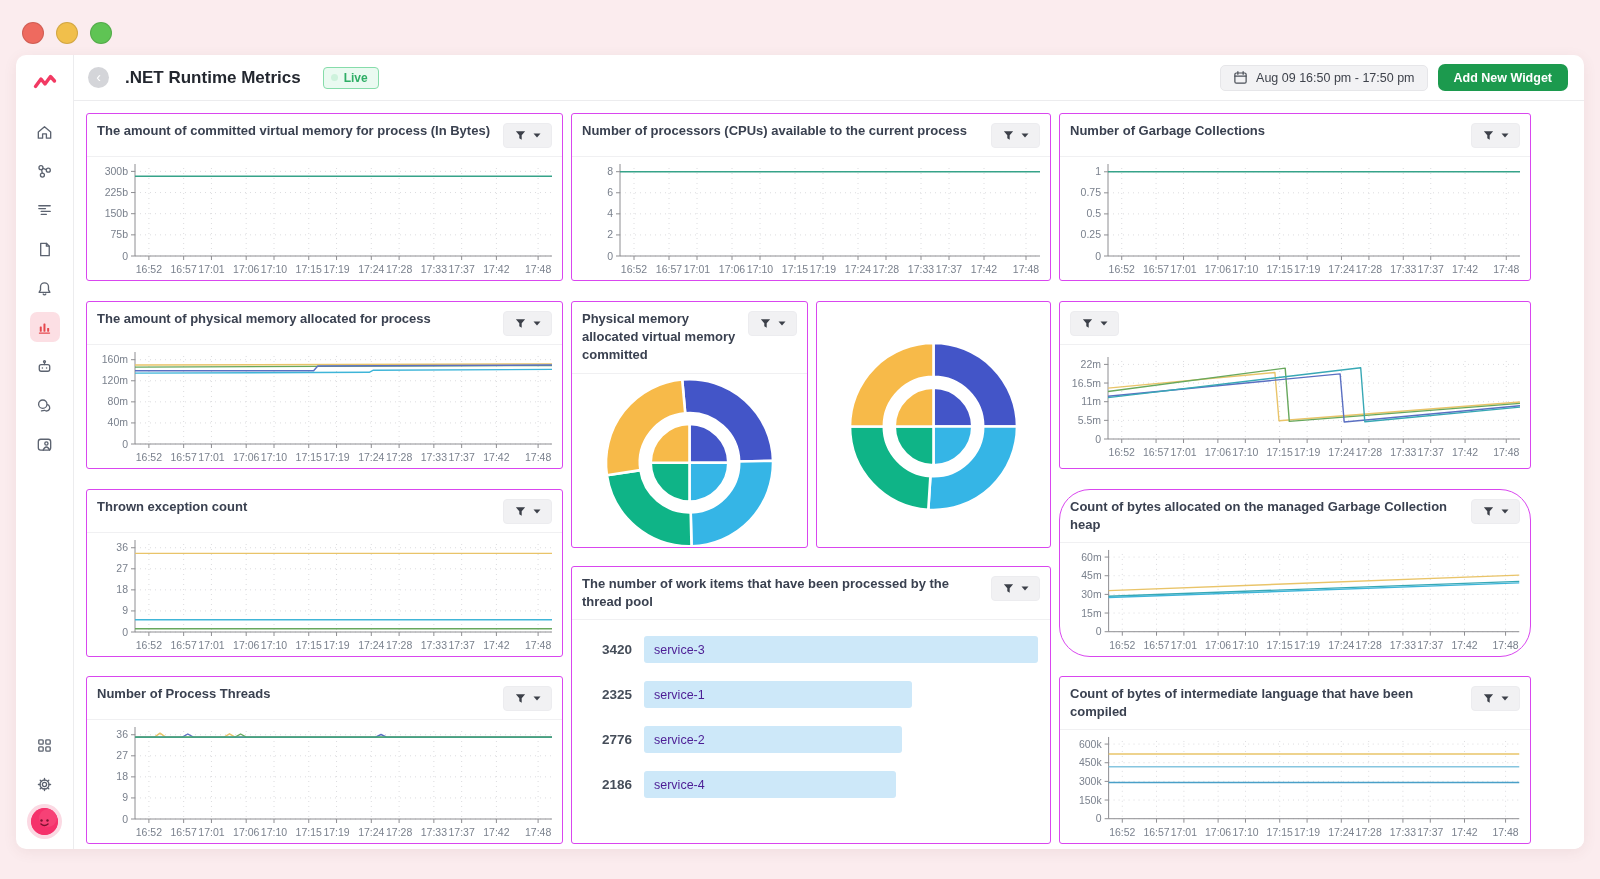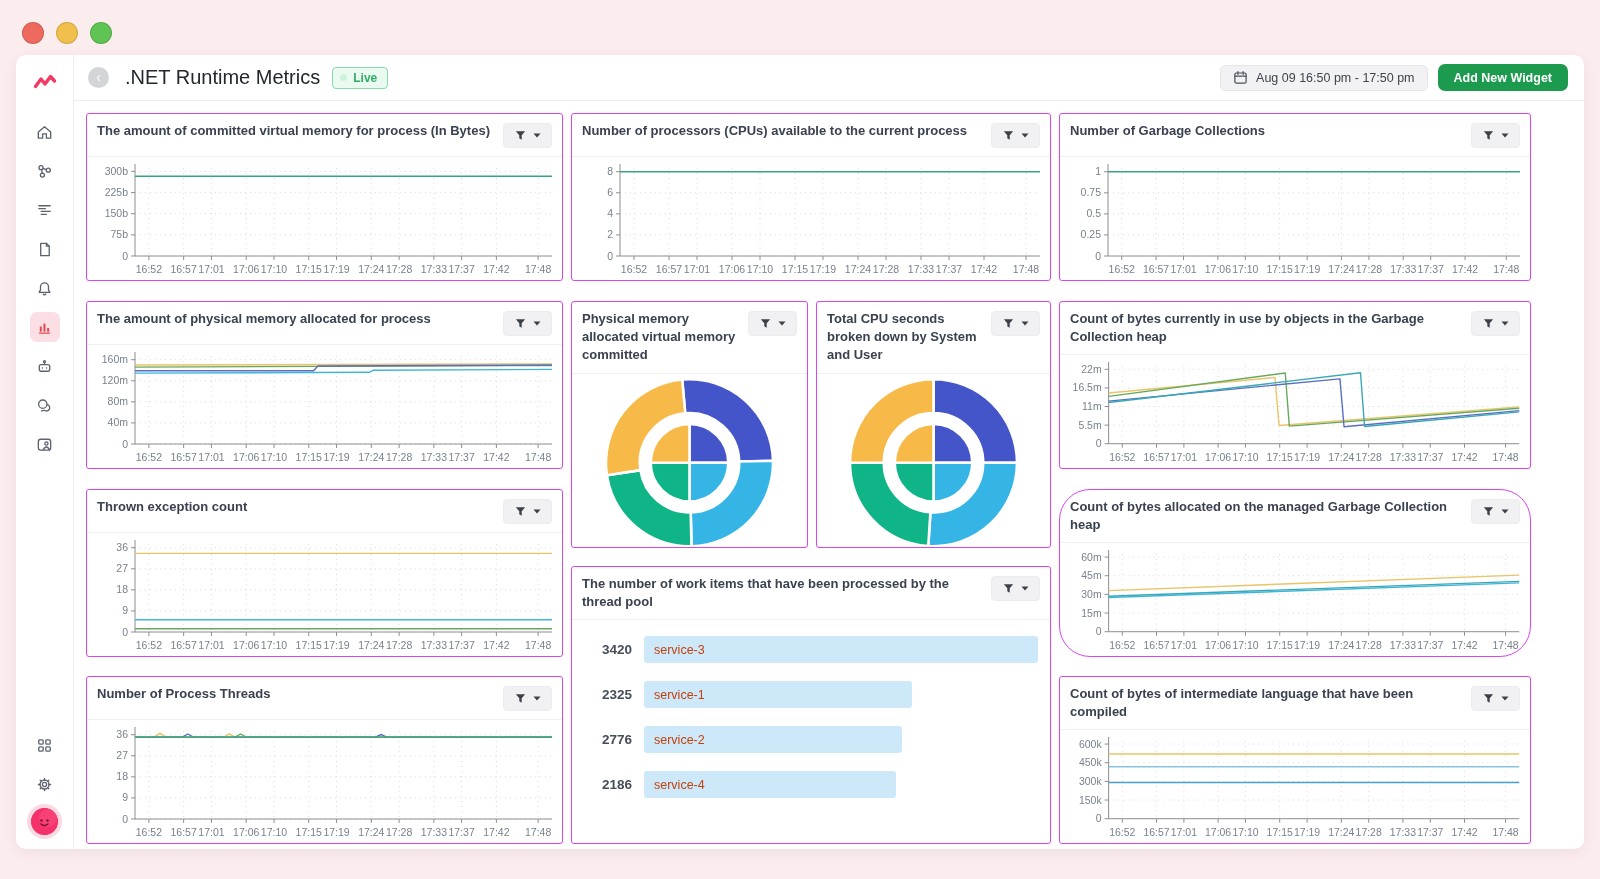--- a/index.html
+++ b/index.html
@@ -25,38 +25,38 @@
   .side-bottom{margin-top:auto}
   .nav-item{width:30px;height:30px;border-radius:7px;display:flex;align-items:center;justify-content:center;cursor:pointer}
   .nav-item.active{background:#fcdfe4}
   .nav-item svg{stroke:#5c6370;fill:none;stroke-width:1.4;stroke-linecap:round;stroke-linejoin:round}
   .nav-item.active svg{stroke:none}
   .avatar{width:27px;height:27px;border-radius:50%;background:#f5316b;position:relative;overflow:hidden;cursor:pointer;box-shadow:0 0 0 4px #fbd9e3}
   
   .content{flex:1;display:flex;flex-direction:column;min-width:0}
   .topbar{height:45px;flex:none;border-bottom:1px solid #ececee;display:flex;align-items:center;padding:0 16px 0 14px;gap:10px}
   .back{width:21px;height:21px;border-radius:50%;border:none;background:#d4d5d9;color:#fff;font-size:14px;line-height:19px;text-align:center;cursor:pointer;padding:0;font-family:inherit}
-  .page-title{font-size:20px;font-weight:400;color:#23272f;margin:0 2px 0 6px}
+  .page-title{font-size:17px;font-weight:700;color:#23272f;margin:0 12px 0 6px}
   .live{display:inline-flex;align-items:center;gap:6px;background:#eafaf1;border:1px solid #86dcaa;color:#2fae66;font-size:12px;font-weight:600;border-radius:4px;padding:3px 10px 3px 7px}
   .live .dot{width:7px;height:7px;border-radius:50%;background:#cdf2dc;display:inline-block}
   .spacer{flex:1}
   .daterange{display:inline-flex;align-items:center;gap:8px;background:#f2f2f4;border:1px solid #e6e6e9;border-radius:5px;height:26px;padding:0 12px;font-size:12.5px;color:#3f434c;cursor:pointer;font-family:inherit}
   .addwidget{background:#1c9a4e;color:#fff;border:none;border-radius:7px;height:27px;padding:0 16px;font-size:12.5px;font-weight:700;cursor:pointer;font-family:inherit}
   
   .main{position:relative;flex:1;background:#fff}
   .card{position:absolute;background:#fff;border:1px solid #d946ef;border-radius:3px;display:flex;flex-direction:column;overflow:hidden}
   .card-head{display:flex;align-items:flex-start;justify-content:space-between;gap:8px;padding:8px 10px;border-bottom:1px solid #f0f0f2;flex:none}
   .card-title{font-size:13px;font-weight:600;color:#3a4150;line-height:1.4;margin:0}
   .filter-btn{flex:none;display:inline-flex;align-items:center;gap:6px;background:#f1f1f3;border:1px solid #ececef;border-radius:4px;height:25px;padding:0 10px;cursor:pointer;margin-top:1px}
   .chart{flex:1;width:100%;display:block;min-height:0}
   .bars{flex:1;padding:16px 12px 8px 8px;display:flex;flex-direction:column;gap:18px}
   .bar-row{display:flex;align-items:center;gap:12px;height:27px}
   .bar-val{width:52px;text-align:right;font-size:13.5px;color:#454d59;font-weight:600;flex:none}
   .bar-track{flex:1;height:100%}
-  .bar-fill{height:100%;background:#cde8f9;border-radius:3px;display:flex;align-items:center;padding-left:10px;font-size:12.5px;color:#c2410c;box-sizing:border-box;white-space:nowrap}
+  .bar-fill{height:100%;background:#cde8f9;border-radius:3px;display:flex;align-items:center;padding-left:10px;font-size:12.5px;color:#4c1d95;box-sizing:border-box;white-space:nowrap}
 </style>
 </head>
 <body>
 
 <div class="traffic">
   <span class="tl red"></span>
   <span class="tl yel"></span>
   <span class="tl grn"></span>
 </div>
 
@@ -497,45 +497,33 @@
             <path d="M201.0,86.5 A83.5,83.5 0 0 1 119.5,172.0 L118.7,138.2 A49.6825,49.6825 0 0 0 167.2,87.3 Z" fill="#35b5e6" stroke="#fff" stroke-width="2.6" stroke-linejoin="round"></path>
             <path d="M119.5,172.0 A83.5,83.5 0 0 1 34.9,101.0 L68.4,95.9 A49.6825,49.6825 0 0 0 118.7,138.2 Z" fill="#0fb487" stroke="#fff" stroke-width="2.6" stroke-linejoin="round"></path>
             <path d="M34.9,101.0 A83.5,83.5 0 0 1 110.2,5.3 L113.2,39.0 A49.6825,49.6825 0 0 0 68.4,95.9 Z" fill="#f7ba49" stroke="#fff" stroke-width="2.6" stroke-linejoin="round"></path>
             <path d="M117.5,88.5 L117.5,49.7 A38.8275,38.8275 0 0 1 156.3,88.5 Z" fill="#4355c8" stroke="#fff" stroke-width="2.6" stroke-linejoin="round"></path>
             <path d="M117.5,88.5 L156.3,88.5 A38.8275,38.8275 0 0 1 117.5,127.3 Z" fill="#35b5e6" stroke="#fff" stroke-width="2.6" stroke-linejoin="round"></path>
             <path d="M117.5,88.5 L117.5,127.3 A38.8275,38.8275 0 0 1 78.7,88.5 Z" fill="#0fb487" stroke="#fff" stroke-width="2.6" stroke-linejoin="round"></path>
             <path d="M117.5,88.5 L78.7,88.5 A38.8275,38.8275 0 0 1 117.5,49.7 Z" fill="#f7ba49" stroke="#fff" stroke-width="2.6" stroke-linejoin="round"></path>
           </svg>
         </section>
       <section class="card" style="left: 742px; top: 200px; width: 233px; height: 245px;">
-          <div class="card-head">
-            <h2 class="card-title">Total CPU seconds broken down by System and User</h2>
-            <button class="filter-btn">
-              <svg width="13" height="13" viewBox="0 0 14 14">
-                <path d="M2,2.5 H12 L8.3,6.8 V11.6 L5.7,10 V6.8 Z" fill="#3c4049"></path>
-              </svg>
-              <svg width="8" height="5" viewBox="0 0 8 5">
-                <path d="M0.5,0.5 L7.5,0.5 L4,4.5 Z" fill="#3c4049"></path>
-              </svg>
-            </button>
-          </div>
           <svg class="chart" viewBox="0 0 233 173">
             <path d="M116.5,5.0 A83.5,83.5 0 0 1 200.0,88.5 L166.2,88.5 A49.6825,49.6825 0 0 0 116.5,38.8 Z" fill="#4355c8" stroke="#fff" stroke-width="2.6" stroke-linejoin="round"></path>
             <path d="M200.0,88.5 A83.5,83.5 0 0 1 111.3,171.8 L113.4,138.1 A49.6825,49.6825 0 0 0 166.2,88.5 Z" fill="#35b5e6" stroke="#fff" stroke-width="2.6" stroke-linejoin="round"></path>
             <path d="M111.3,171.8 A83.5,83.5 0 0 1 33.0,88.5 L66.8,88.5 A49.6825,49.6825 0 0 0 113.4,138.1 Z" fill="#0fb487" stroke="#fff" stroke-width="2.6" stroke-linejoin="round"></path>
             <path d="M33.0,88.5 A83.5,83.5 0 0 1 116.5,5.0 L116.5,38.8 A49.6825,49.6825 0 0 0 66.8,88.5 Z" fill="#f7ba49" stroke="#fff" stroke-width="2.6" stroke-linejoin="round"></path>
             <path d="M116.5,88.5 L116.5,49.7 A38.8275,38.8275 0 0 1 155.3,88.5 Z" fill="#4355c8" stroke="#fff" stroke-width="2.6" stroke-linejoin="round"></path>
             <path d="M116.5,88.5 L155.3,88.5 A38.8275,38.8275 0 0 1 116.5,127.3 Z" fill="#35b5e6" stroke="#fff" stroke-width="2.6" stroke-linejoin="round"></path>
             <path d="M116.5,88.5 L116.5,127.3 A38.8275,38.8275 0 0 1 77.7,88.5 Z" fill="#0fb487" stroke="#fff" stroke-width="2.6" stroke-linejoin="round"></path>
             <path d="M116.5,88.5 L77.7,88.5 A38.8275,38.8275 0 0 1 116.5,49.7 Z" fill="#f7ba49" stroke="#fff" stroke-width="2.6" stroke-linejoin="round"></path>
           </svg>
         </section>
       <section class="card" style="left: 985px; top: 200px; width: 470px; height: 166px;">
           <div class="card-head">
-            <h2 class="card-title">Count of bytes currently in use by objects in the Garbage Collection heap</h2>
             <button class="filter-btn">
               <svg width="13" height="13" viewBox="0 0 14 14">
                 <path d="M2,2.5 H12 L8.3,6.8 V11.6 L5.7,10 V6.8 Z" fill="#3c4049"></path>
               </svg>
               <svg width="8" height="5" viewBox="0 0 8 5">
                 <path d="M0.5,0.5 L7.5,0.5 L4,4.5 Z" fill="#3c4049"></path>
               </svg>
             </button>
           </div>
           <svg class="chart" viewBox="0 0 470 113">

